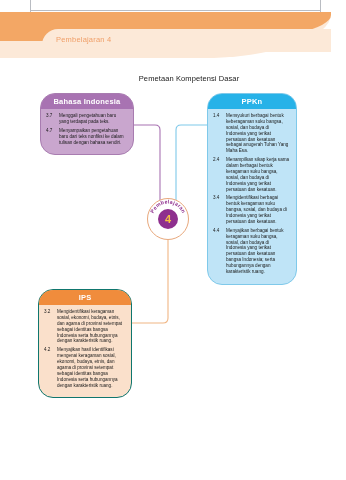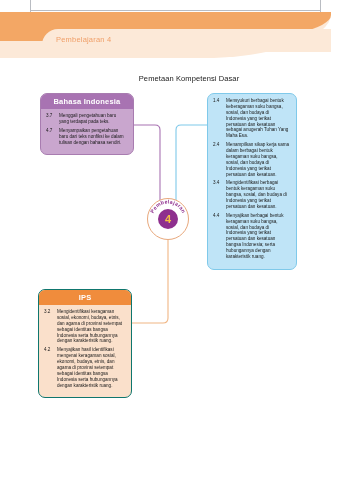--- a/index.html
+++ b/index.html
@@ -85,21 +85,21 @@
     top: 0;
     width: 346px;
     height: 480px;
     z-index: 1;
   }
 
   
   .kd-box {
     position: absolute;
     z-index: 2;
-    border-radius: 7px;
+    border-radius: 15px;
     box-sizing: border-box;
     padding: 0;
     overflow: hidden;
   }
   .kd-head {
     text-align: center;
     font-weight: bold;
     font-size: 7.5px;
     color: #ffffff;
     padding: 3px 0 3px 0;
@@ -271,20 +271,21 @@
         <div class="kd-text">Menggali pengetahuan baru yang terdapat pada teks.</div>
       </div>
       <div class="kd-item">
         <div class="kd-code">4.7</div>
         <div class="kd-text">Menyampaikan pengetahuan baru dari teks nonfiksi ke dalam tulisan dengan bahasa sendiri.</div>
       </div>
     </div>
   </div>
 
   <div class="kd-box" id="box-ppkn">
+    <div class="kd-head">PPKn</div>
     <div class="kd-body">
       <div class="kd-item">
         <div class="kd-code">1.4</div>
         <div class="kd-text">Mensyukuri berbagai bentuk keberagaman suku bangsa, sosial, dan budaya di Indonesia yang terikat persatuan dan kesatuan sebagai anugerah Tuhan Yang Maha Esa.</div>
       </div>
       <div class="kd-item">
         <div class="kd-code">2.4</div>
         <div class="kd-text">Menampilkan sikap kerja sama dalam berbagai bentuk keragaman suku bangsa, sosial, dan budaya di Indonesia yang terikat persatuan dan kesatuan.</div>
       </div>
       <div class="kd-item">

